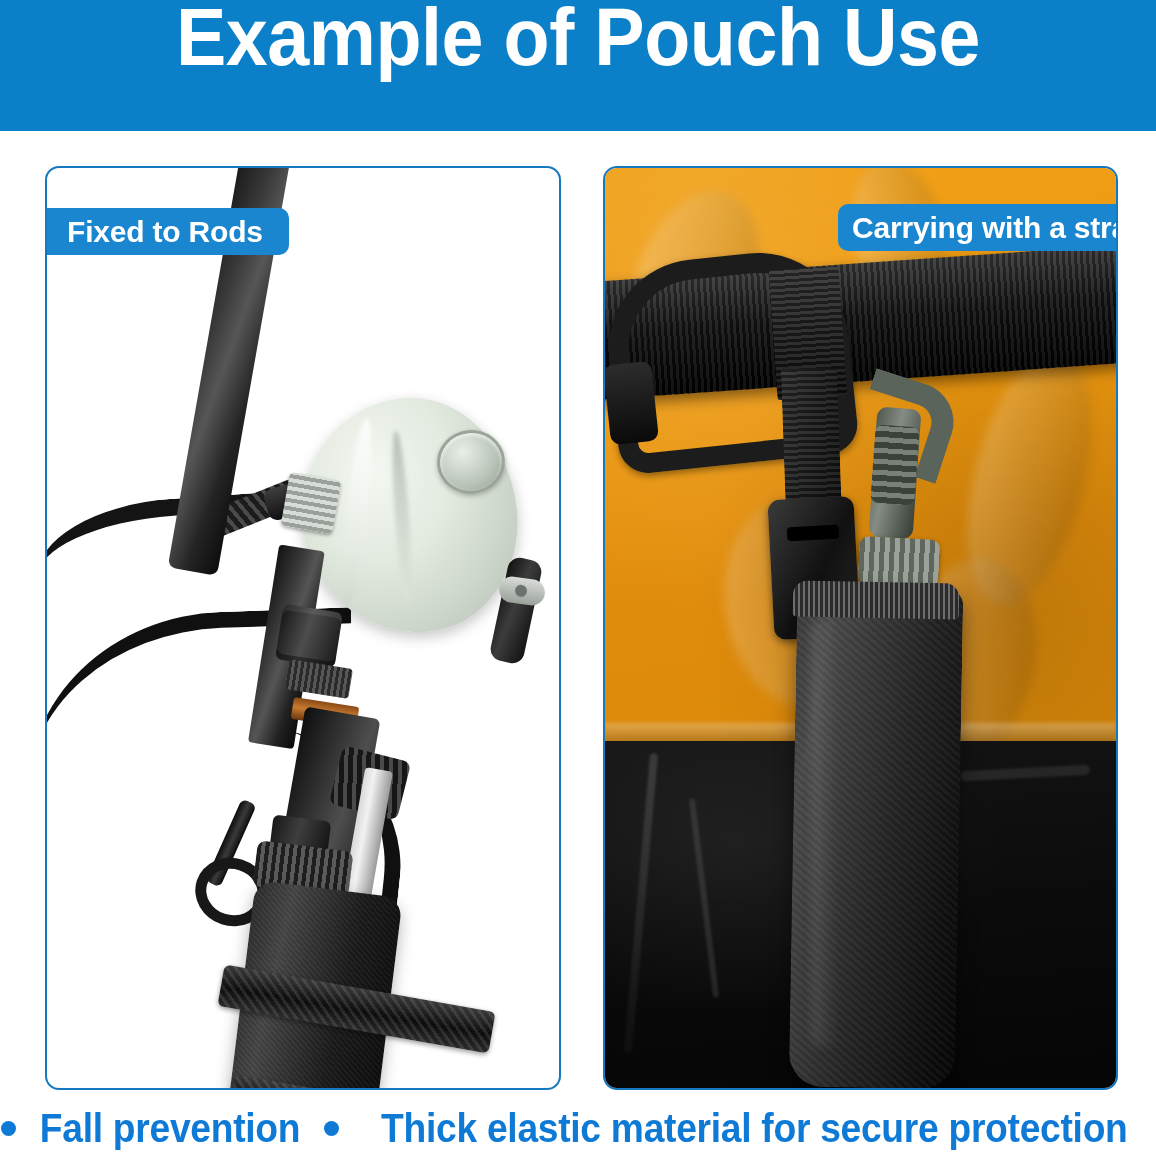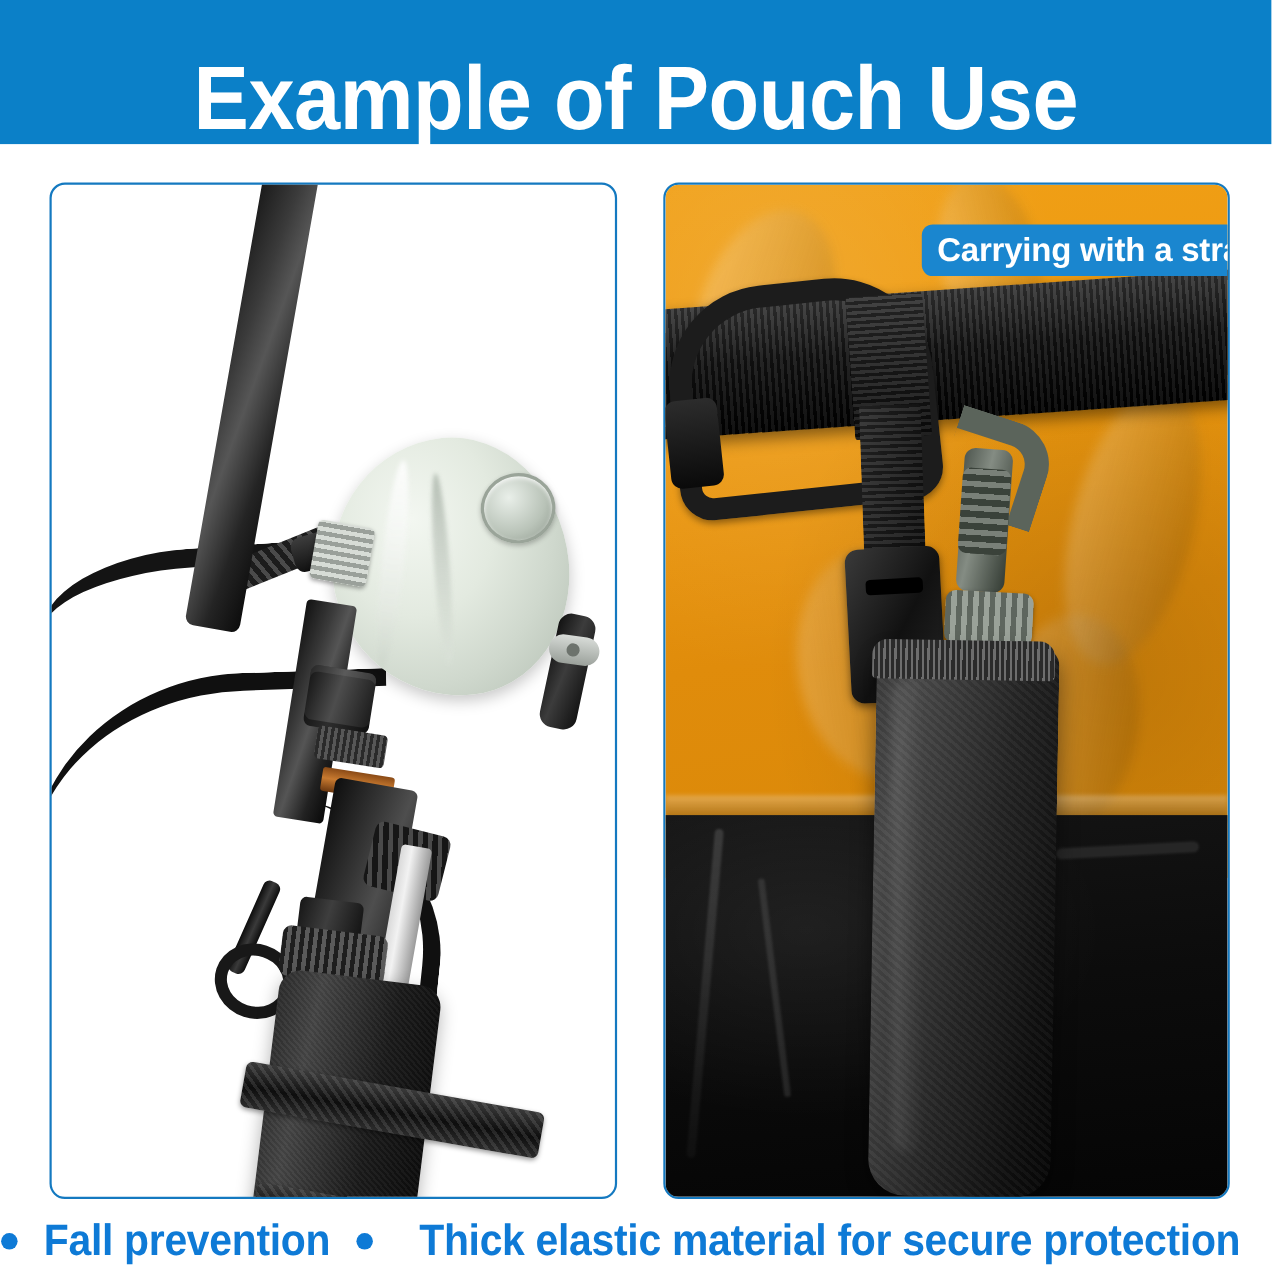--- a/index.html
+++ b/index.html
@@ -6,21 +6,21 @@
   body{
     width:1156px;height:1165px;
     font-family:"Liberation Sans","DejaVu Sans",sans-serif;
     overflow:hidden;position:relative;
   }
 
   
   .header-banner{
     position:absolute;left:0;top:0;width:1156px;height:131px;
     background:#0b80c8;
-    display:flex;align-items:flex-end;justify-content:center;
+    display:flex;align-items:flex-start;justify-content:center;
   }
   .header-title{
     color:#ffffff;
     font-size:82px;
     font-weight:bold;
     letter-spacing:-0.5px;
     transform:scaleX(0.92);
     line-height:1;
     white-space:nowrap;
     margin-top:-4px;
@@ -444,20 +444,23 @@
     <div class="lp bottle-neck"></div>
     <div class="lp bottle-cap"></div>
     <div class="lp pouch-body"></div>
     <div class="lp pouch-tex"></div>
     <div class="lp velcro1"></div>
     <div class="lp velcro1-tex"></div>
     <div class="lp velcro2"></div>
     <div class="lp velcro2-tex"></div>
   </div>
 
+  <div class="badge" id="badge-left">
+    <span>Fixed to Rods</span>
+  </div>
 </div>
 
 <div class="panel" id="panel-right">
   <div class="photo">
 
     <div class="rp jacket"></div>
     <div class="rp jacket-fold f1"></div>
     <div class="rp jacket-fold f2"></div>
     <div class="rp jacket-fold f3"></div>
     <div class="rp jacket-fold f4"></div>

